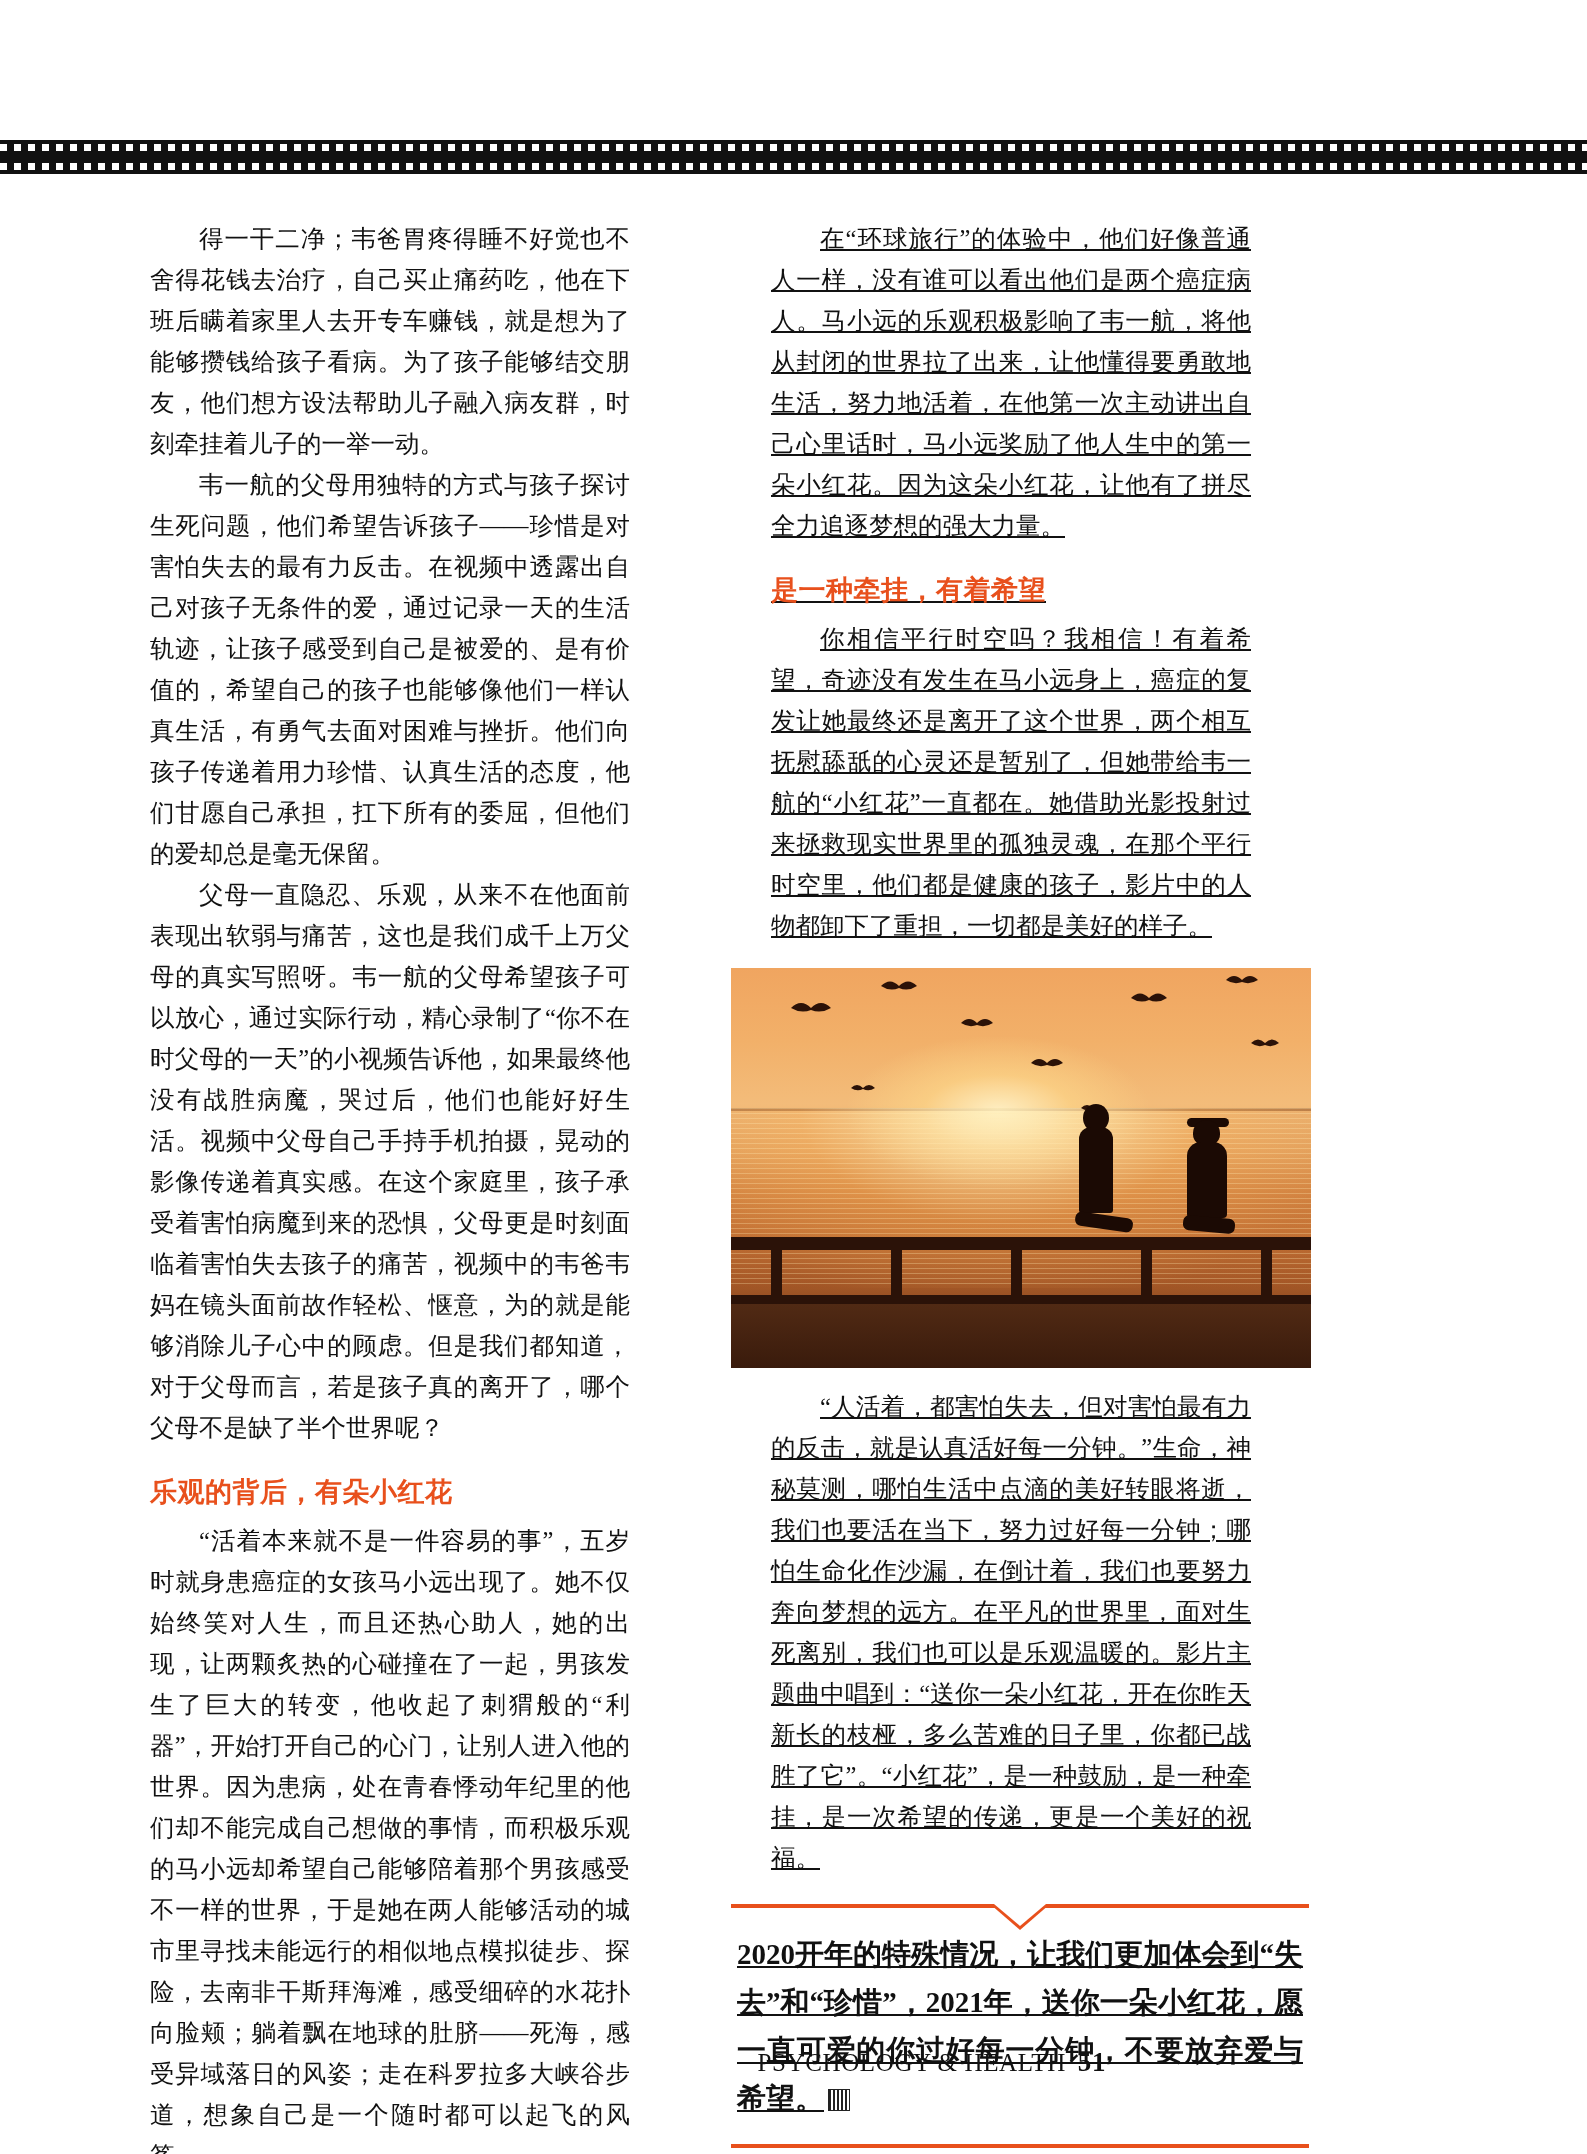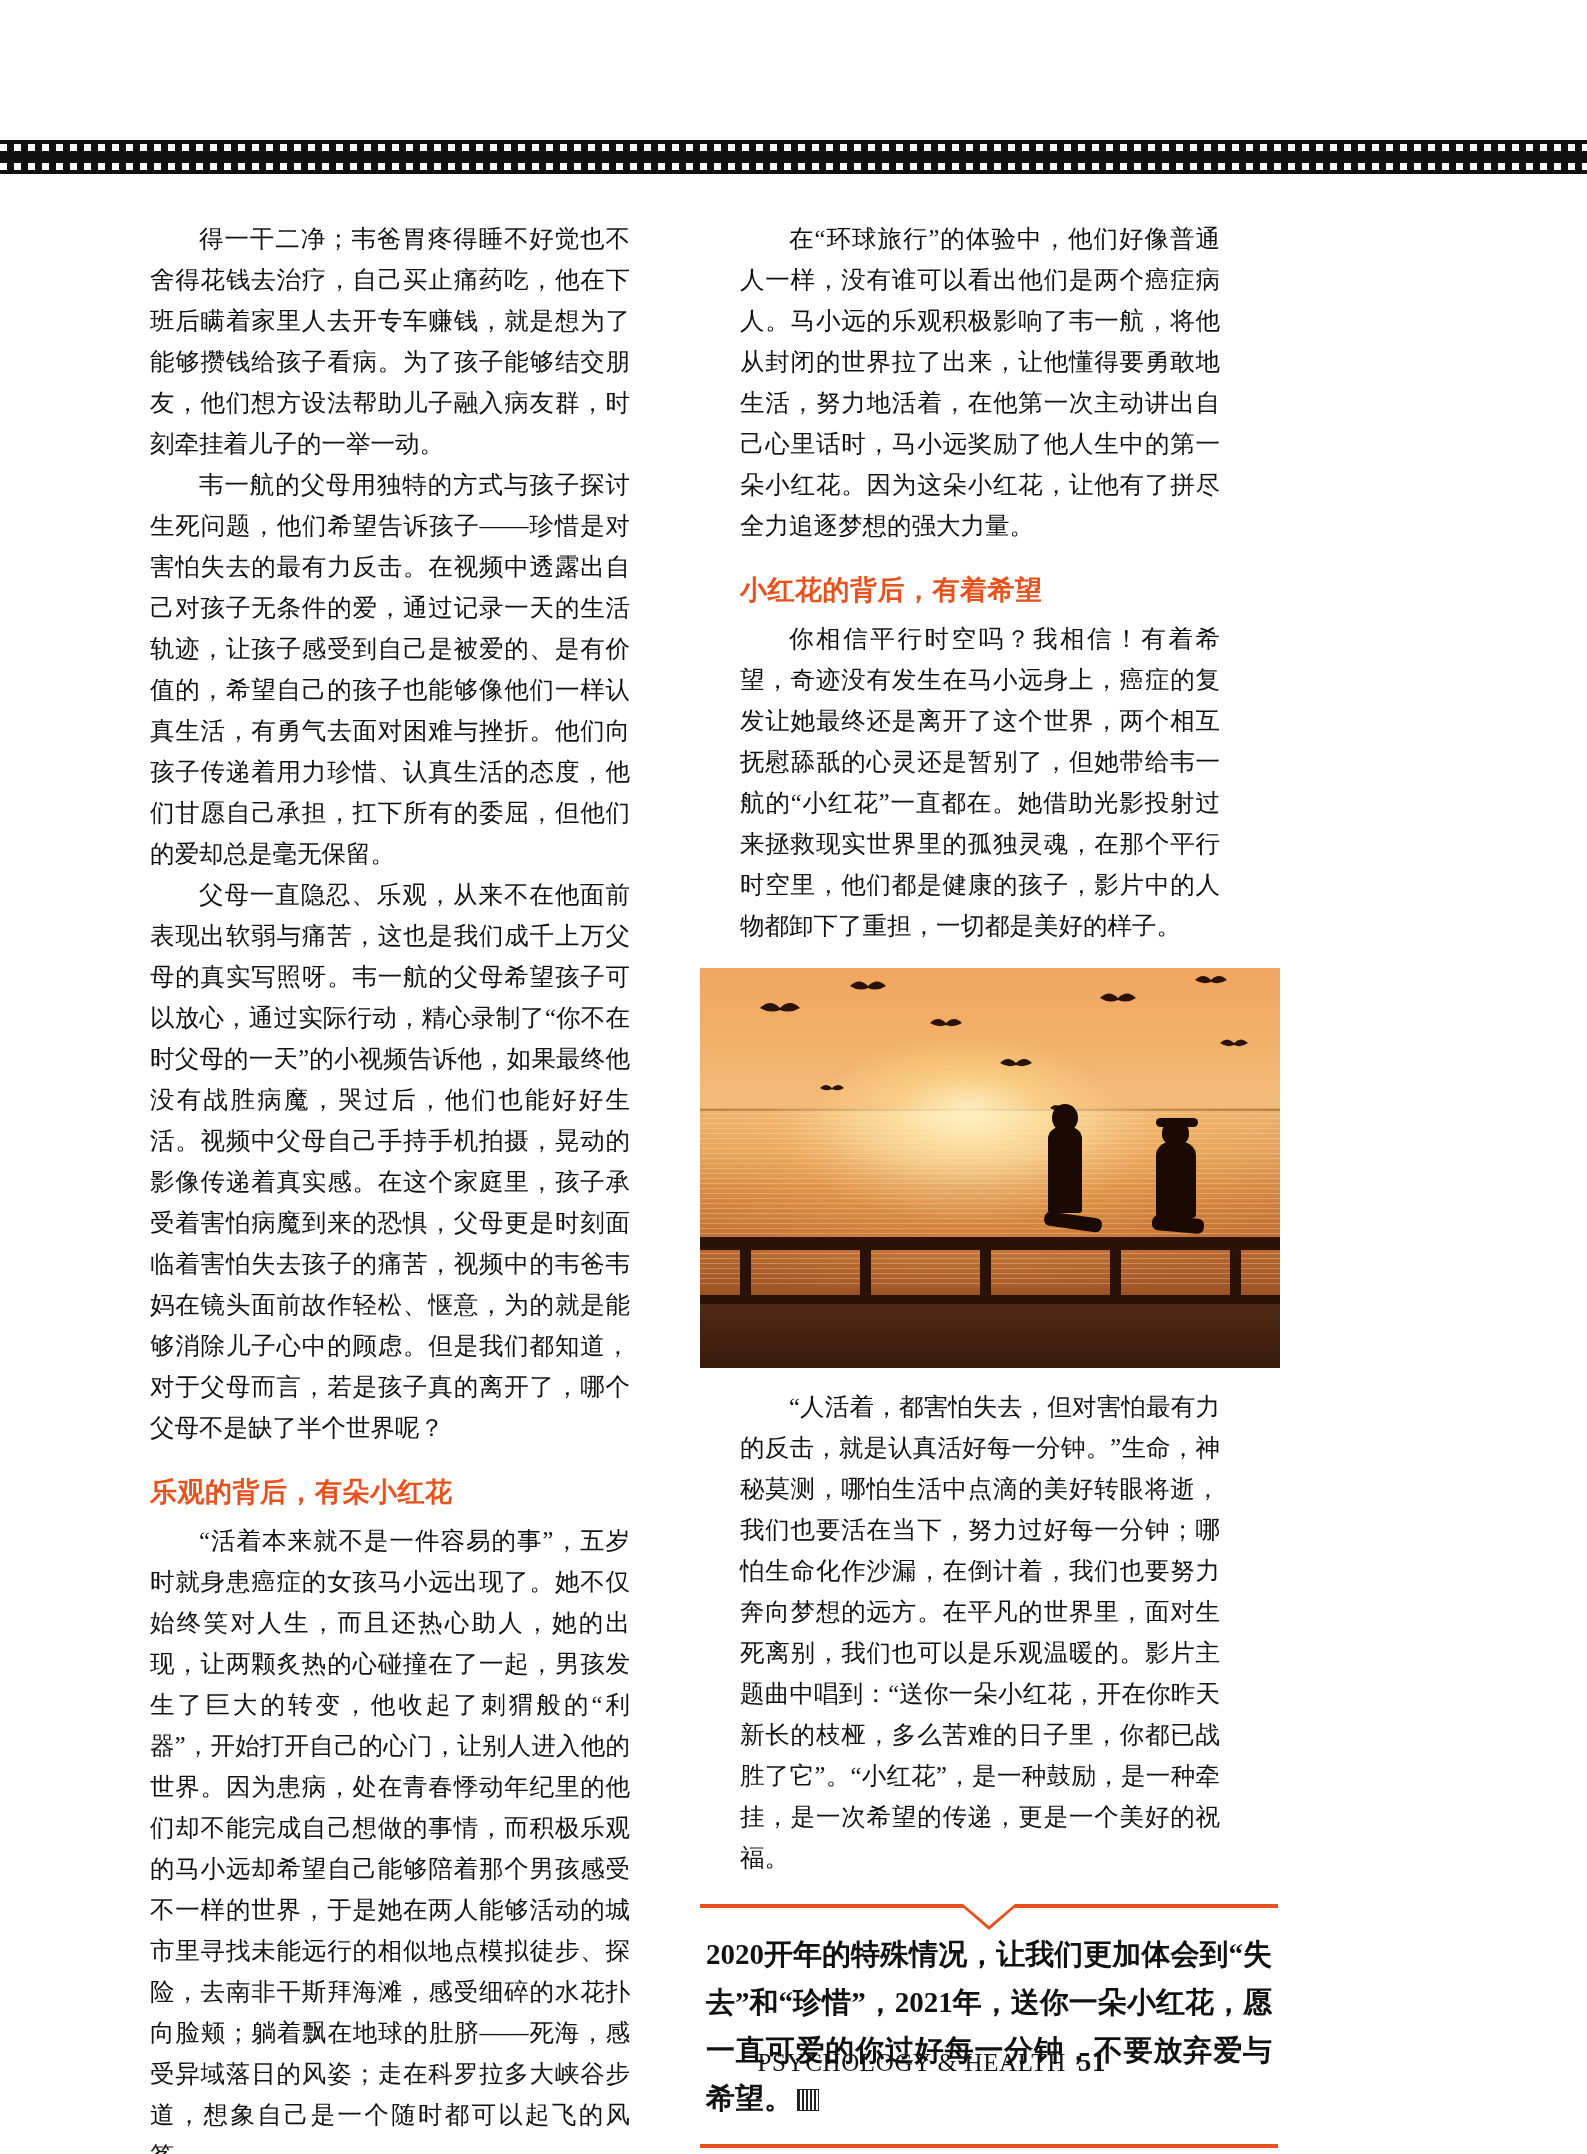--- a/index.html
+++ b/index.html
@@ -51,21 +51,21 @@
     position: absolute;
     top: 218px;
     width: 480px;
     font-size: 24.5px;
     line-height: 41px;
     color: #111111;
     text-align: justify;
     text-justify: inter-ideograph;
   }
   .col-left { left: 150px; }
-  .col-right { left: 740px; }
+  .col-right { left: 771px; text-decoration: underline; }
 
   p.body {
     margin: 0 0 0 0;
     text-indent: 2em;
   }
 
   h2.subhead {
     font-family: "Liberation Sans", sans-serif;
     font-weight: bold;
     color: #e8501c;
@@ -272,21 +272,21 @@
     <p class="body">父母一直隐忍、乐观，从来不在他面前表现出软弱与痛苦，这也是我们成千上万父母的真实写照呀。韦一航的父母希望孩子可以放心，通过实际行动，精心录制了“你不在时父母的一天”的小视频告诉他，如果最终他没有战胜病魔，哭过后，他们也能好好生活。视频中父母自己手持手机拍摄，晃动的影像传递着真实感。在这个家庭里，孩子承受着害怕病魔到来的恐惧，父母更是时刻面临着害怕失去孩子的痛苦，视频中的韦爸韦妈在镜头面前故作轻松、惬意，为的就是能够消除儿子心中的顾虑。但是我们都知道，对于父母而言，若是孩子真的离开了，哪个父母不是缺了半个世界呢？</p>
 
     <h2 class="subhead">乐观的背后，有朵小红花</h2>
 
     <p class="body">“活着本来就不是一件容易的事”，五岁时就身患癌症的女孩马小远出现了。她不仅始终笑对人生，而且还热心助人，她的出现，让两颗炙热的心碰撞在了一起，男孩发生了巨大的转变，他收起了刺猬般的“利器”，开始打开自己的心门，让别人进入他的世界。因为患病，处在青春悸动年纪里的他们却不能完成自己想做的事情，而积极乐观的马小远却希望自己能够陪着那个男孩感受不一样的世界，于是她在两人能够活动的城市里寻找未能远行的相似地点模拟徒步、探险，去南非干斯拜海滩，感受细碎的水花扑向脸颊；躺着飘在地球的肚脐——死海，感受异域落日的风姿；走在科罗拉多大峡谷步道，想象自己是一个随时都可以起飞的风筝……</p>
   </div>
 
   <div class="col col-right">
     <p class="body">在“环球旅行”的体验中，他们好像普通人一样，没有谁可以看出他们是两个癌症病人。马小远的乐观积极影响了韦一航，将他从封闭的世界拉了出来，让他懂得要勇敢地生活，努力地活着，在他第一次主动讲出自己心里话时，马小远奖励了他人生中的第一朵小红花。因为这朵小红花，让他有了拼尽全力追逐梦想的强大力量。</p>
 
-    <h2 class="subhead">小红花的背后，有着希望</h2>
+    <h2 class="subhead">是一种牵挂，有着希望</h2>
 
     <p class="body">你相信平行时空吗？我相信！有着希望，奇迹没有发生在马小远身上，癌症的复发让她最终还是离开了这个世界，两个相互抚慰舔舐的心灵还是暂别了，但她带给韦一航的“小红花”一直都在。她借助光影投射过来拯救现实世界里的孤独灵魂，在那个平行时空里，他们都是健康的孩子，影片中的人物都卸下了重担，一切都是美好的样子。</p>
 
     <div class="photo">
       <div class="sun-glow"></div>
       <div class="horizon"></div>
       <div class="sea"></div>
 
       <svg class="birds" viewBox="0 0 580 400" preserveAspectRatio="none">
         <g fill="#2b1208">

